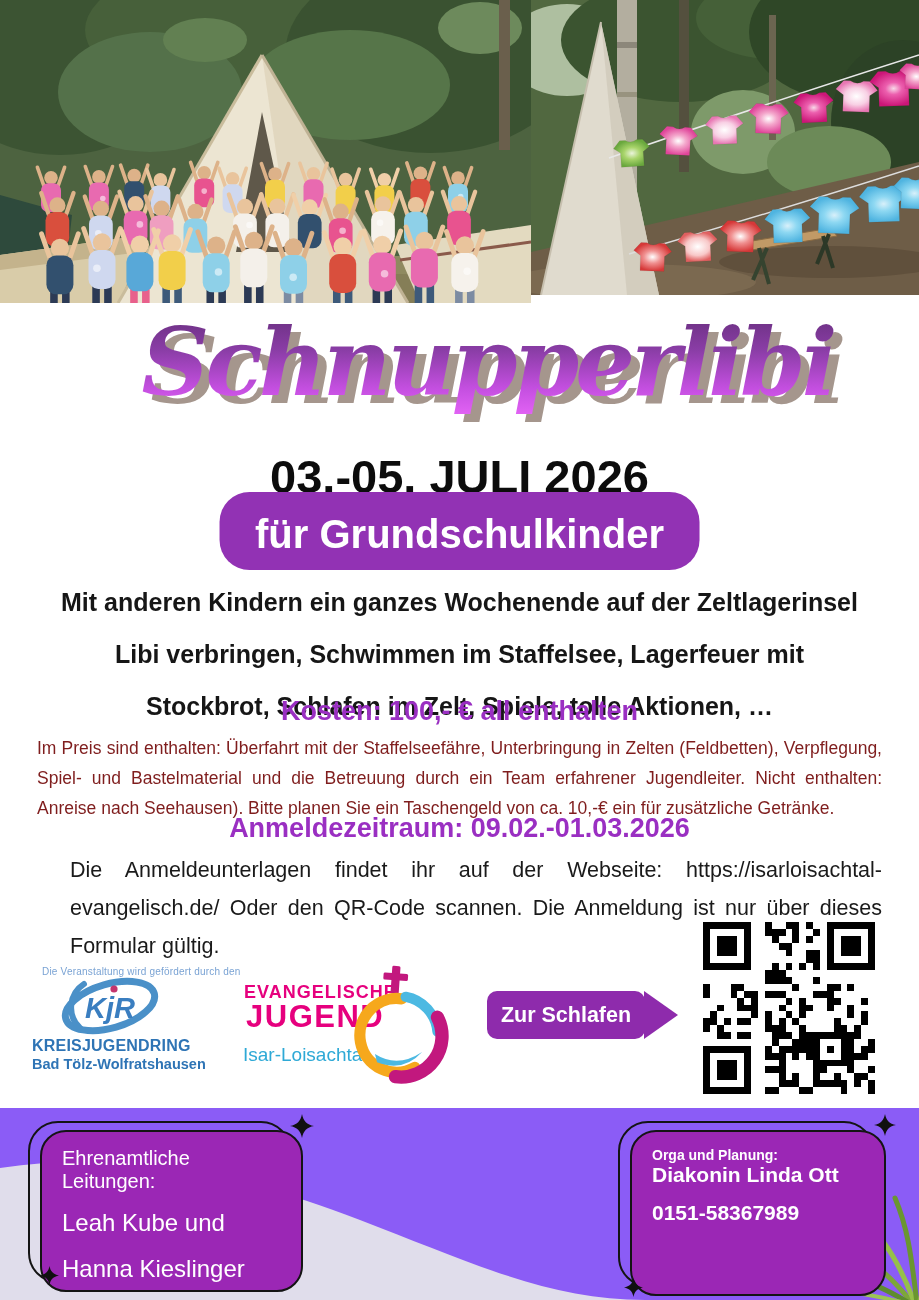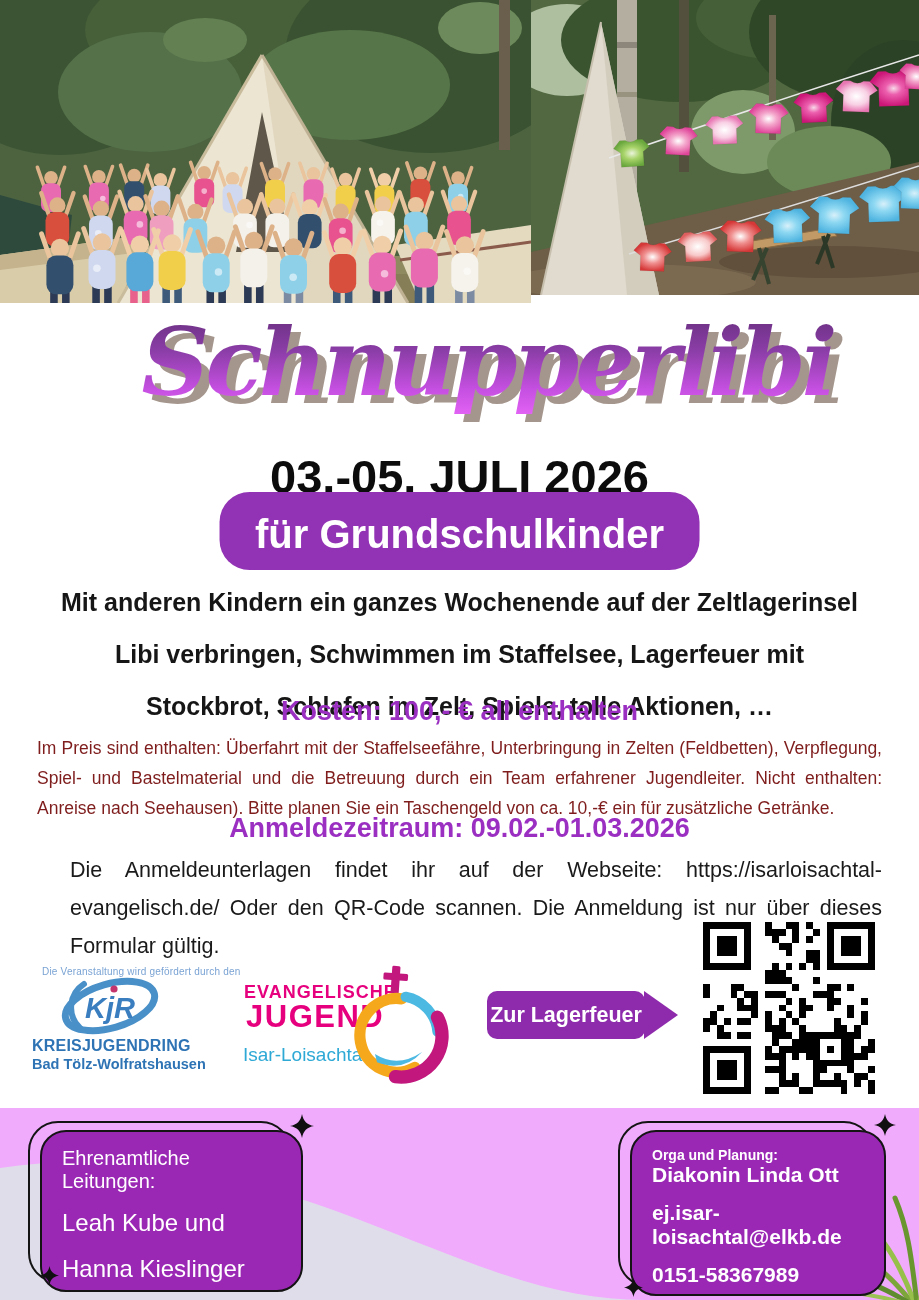--- a/index.html
+++ b/index.html
@@ -58,21 +58,21 @@
   .cta{position:absolute;left:487px;top:991px;width:158px;height:48px;background:#8e2bac;
        border-radius:10px;color:#fff;font-size:21.5px;font-weight:700;
        display:flex;align-items:center;justify-content:center;cursor:pointer;}
   .cta::after{content:"";position:absolute;right:-33px;top:50%;transform:translateY(-50%);
        width:0;height:0;border-top:24px solid transparent;border-bottom:24px solid transparent;
        border-left:34px solid #8e2bac;}
 
   .qr{position:absolute;left:703px;top:922px;width:172px;height:172px;background:#fff;}
 
   
-  .footer{position:absolute;left:0;top:1108px;width:919px;height:192px;background:#f0abfc;overflow:hidden;}
+  .footer{position:absolute;left:0;top:1108px;width:919px;height:192px;background:#8b5cf6;overflow:hidden;}
   .wave{position:absolute;left:0;top:0;width:100%;height:100%;}
   .plant{position:absolute;right:-6px;bottom:-4px;width:200px;height:112px;}
 
   .fbox{position:absolute;width:263px;height:162px;}
   .fbox-outline{position:absolute;left:-12px;top:-9px;width:100%;height:100%;
                 border:2.5px solid #141414;border-radius:30px;box-sizing:border-box;}
   .fbox-inner{position:relative;width:100%;height:100%;box-sizing:border-box;
               background:#9b27b5;border:2.5px solid #141414;border-radius:26px;
               padding:15px 20px;color:#fff;}
   .fbox-left{left:40px;top:22px;}
@@ -533,21 +533,21 @@
       <rect x="-4" y="0" width="8" height="27" rx="1.5"></rect>
       <rect x="-12" y="7" width="24" height="7" rx="1.5"></rect>
     </g>
     <path d="M62 34 A36 36 0 1 0 75 101" stroke="#f6a81c" stroke-width="11" fill="none" stroke-linecap="round"></path>
     <path d="M66 32 A38 38 0 0 1 97 66" stroke="#4cb9e2" stroke-width="10" fill="none" stroke-linecap="round"></path>
     <path d="M97 52 A40 40 0 0 1 56 110" stroke="#c2187e" stroke-width="13" fill="none" stroke-linecap="round"></path>
     <path d="M36 88 Q 58 102 82 86 Q 64 106 38 96 Z" fill="#4cb9e2"></path>
   </svg>
 
   <div class="cta">
-    <span>Zur Lagerfeuer</span>
+    <span>Zur Schlafen</span>
   </div>
 
   <svg class="qr" viewBox="0 0 25 25" shape-rendering="crispEdges">
     <rect width="25" height="25" fill="#ffffff"></rect>
     <g id="qr-modules">
         <rect x="9" y="0" width="1" height="1" fill="#000"></rect>
         <rect x="12" y="0" width="1" height="1" fill="#000"></rect>
         <rect x="13" y="0" width="1" height="1" fill="#000"></rect>
         <rect x="15" y="0" width="1" height="1" fill="#000"></rect>
         <rect x="9" y="1" width="1" height="1" fill="#000"></rect>
@@ -746,21 +746,20 @@
         <div class="fbox-line">Leah Kube und</div>
         <div class="fbox-line">Hanna Kieslinger</div>
       </div>
     </div>
 
     <div class="fbox fbox-right">
       <div class="fbox-outline"></div>
       <div class="fbox-inner">
         <div class="fbox-title">Orga und Planung:</div>
         <div class="fbox-line">Diakonin Linda Ott</div>
-        <div class="fbox-line">ej.isar-loisachtal@elkb.de</div>
         <div class="fbox-line">0151-58367989</div>
       </div>
     </div>
 
     <svg class="sparkle sp1">
         <use href="#spark"></use>
       </svg>
     <svg class="sparkle sp2">
         <use href="#spark"></use>
       </svg>

